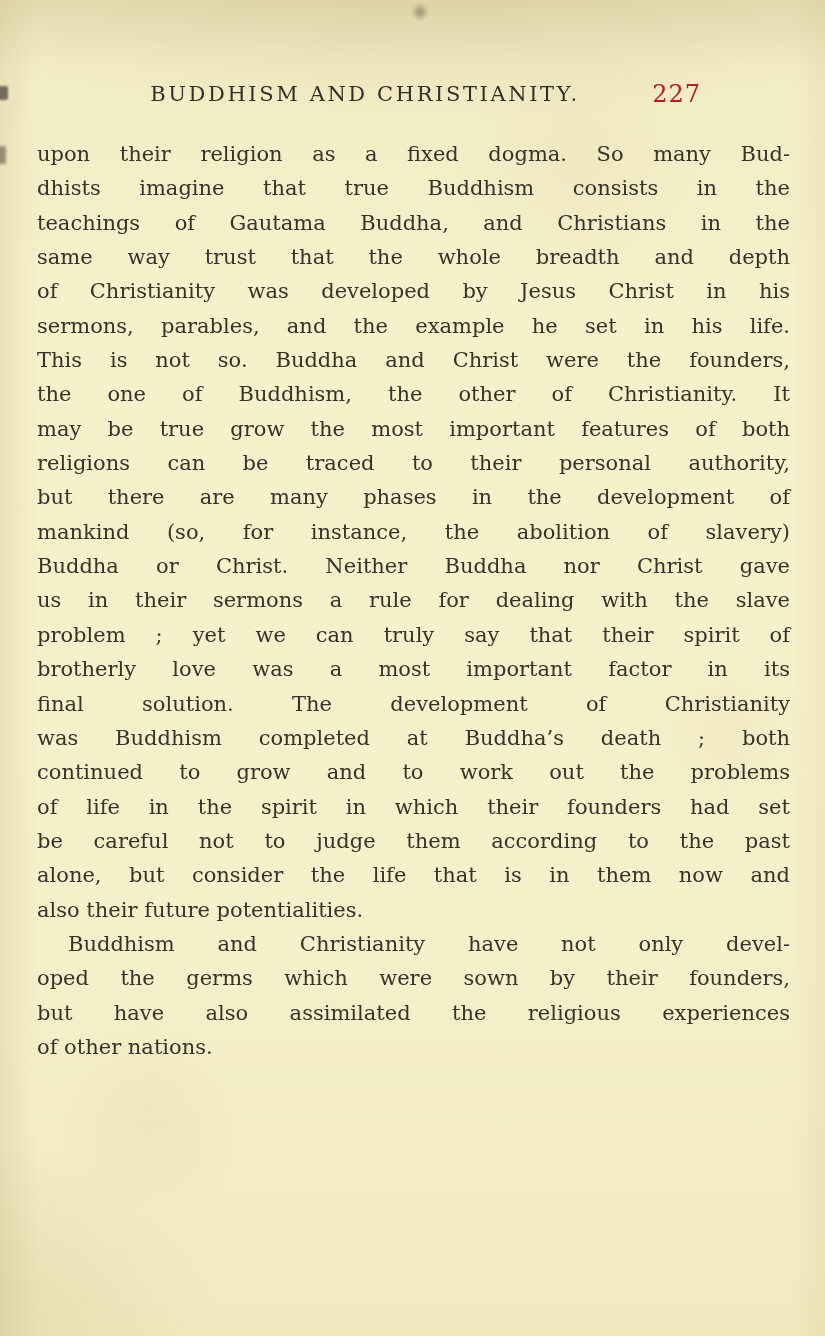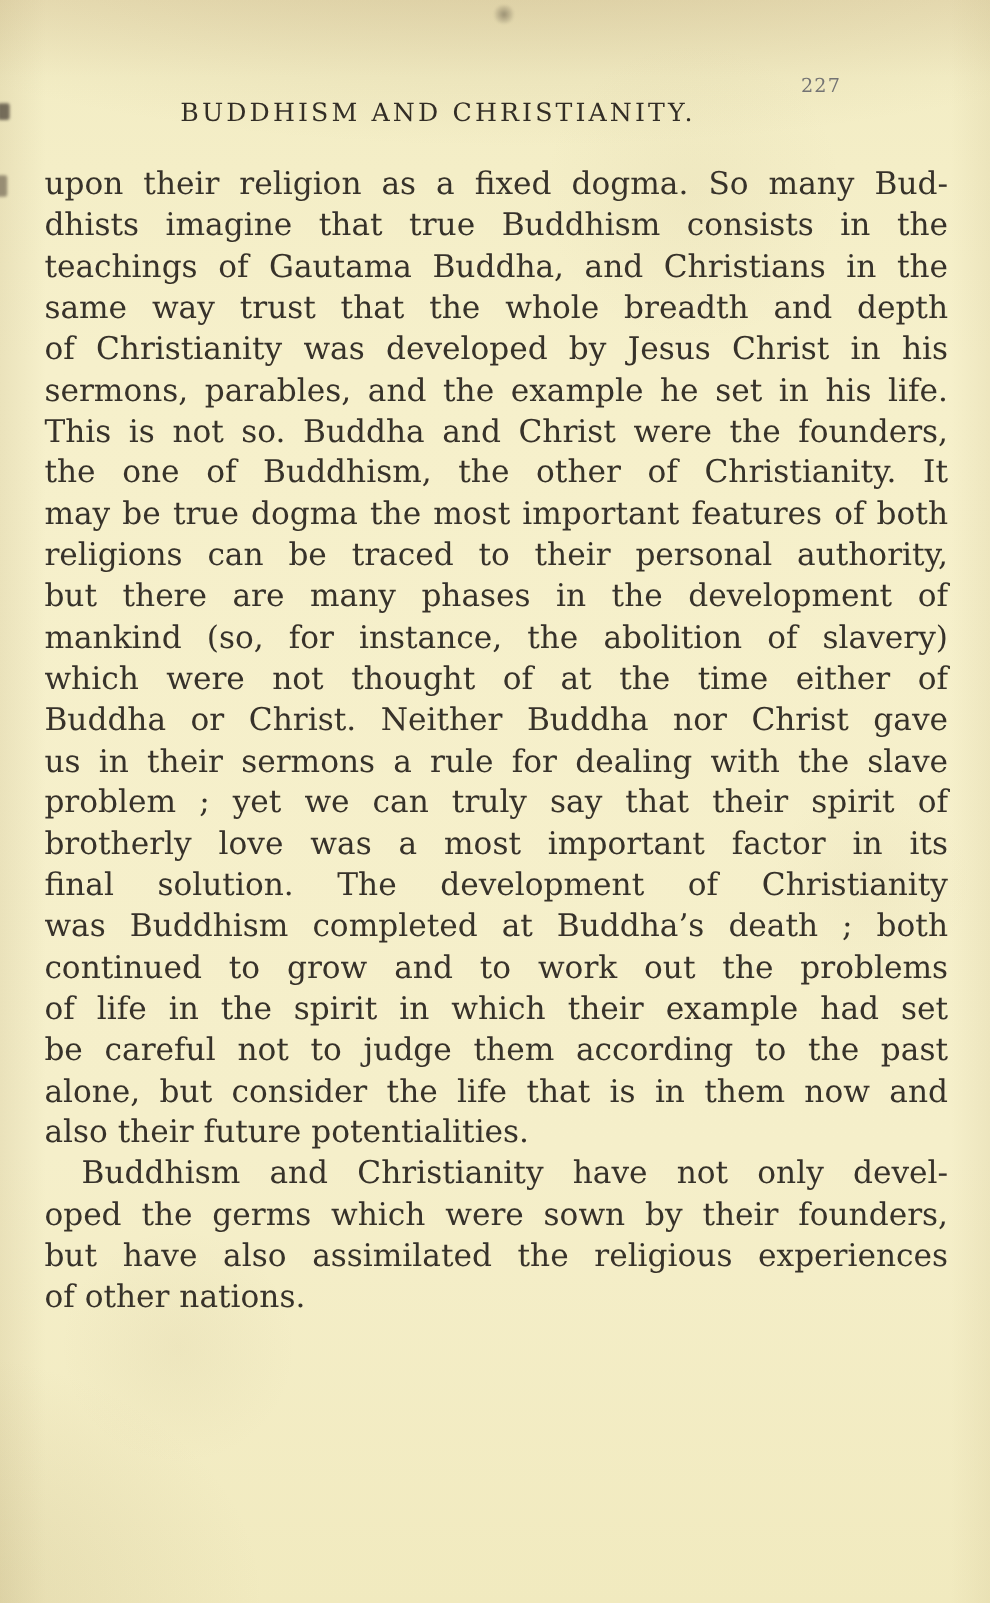--- a/index.html
+++ b/index.html
@@ -38,26 +38,26 @@
   .edge-mark-2{
     position:absolute;left:-3px;top:146px;width:9px;height:18px;border-radius:2px;
     background:#55493c;filter:blur(1.5px);opacity:.55;
   }
   .running-head{
     position:absolute;top:82px;left:40px;width:650px;
     text-align:center;font-size:21px;letter-spacing:2.6px;
     color:#332e26;white-space:nowrap;
   }
   .folio{
-    position:absolute;top:62px;right:124px;
-    font-size:16px;letter-spacing:1px;color:#737373;
+    position:absolute;top:80px;right:124px;
+    font-size:24px;letter-spacing:1px;color:#b91c1c;
   }
   .textblock{
     position:absolute;top:137px;left:37px;width:753px;
-    font-size:26px;color:#37322a;
+    font-size:21px;color:#37322a;
   }
   .line{
     height:34.35px;line-height:34.35px;
     text-align:justify;text-align-last:justify;
     overflow:visible;white-space:normal;
   }
   .line.indent{padding-left:31px;}
   .line.left{text-align-last:left;}
 </style>
 </head>
@@ -73,33 +73,32 @@
 
 <div class="textblock">
   <div class="line">upon their religion as a fixed dogma. So many Bud-</div>
   <div class="line">dhists imagine that true Buddhism consists in the</div>
   <div class="line">teachings of Gautama Buddha, and Christians in the</div>
   <div class="line">same way trust that the whole breadth and depth</div>
   <div class="line">of Christianity was developed by Jesus Christ in his</div>
   <div class="line">sermons, parables, and the example he set in his life.</div>
   <div class="line">This is not so. Buddha and Christ were the founders,</div>
   <div class="line">the one of Buddhism, the other of Christianity. It</div>
-  <div class="line">may be true dogma the most important features of both</div>
+  <div class="line">may be true grow the most important features of both</div>
   <div class="line">religions can be traced to their personal authority,</div>
   <div class="line">but there are many phases in the development of</div>
   <div class="line">mankind (so, for instance, the abolition of slavery)</div>
-  <div class="line">which were not thought of at the time either of</div>
   <div class="line">Buddha or Christ. Neither Buddha nor Christ gave</div>
   <div class="line">us in their sermons a rule for dealing with the slave</div>
   <div class="line">problem ; yet we can truly say that their spirit of</div>
   <div class="line">brotherly love was a most important factor in its</div>
   <div class="line">final solution. The development of Christianity</div>
   <div class="line">was Buddhism completed at Buddha’s death ; both</div>
   <div class="line">continued to grow and to work out the problems</div>
-  <div class="line">of life in the spirit in which their example had set</div>
+  <div class="line">of life in the spirit in which their founders had set</div>
   <div class="line">be careful not to judge them according to the past</div>
   <div class="line">alone, but consider the life that is in them now and</div>
   <div class="line left">also their future potentialities.</div>
   <div class="line indent">Buddhism and Christianity have not only devel-</div>
   <div class="line">oped the germs which were sown by their founders,</div>
   <div class="line">but have also assimilated the religious experiences</div>
   <div class="line left">of other nations.</div>
 </div>
 
 </body></html>

